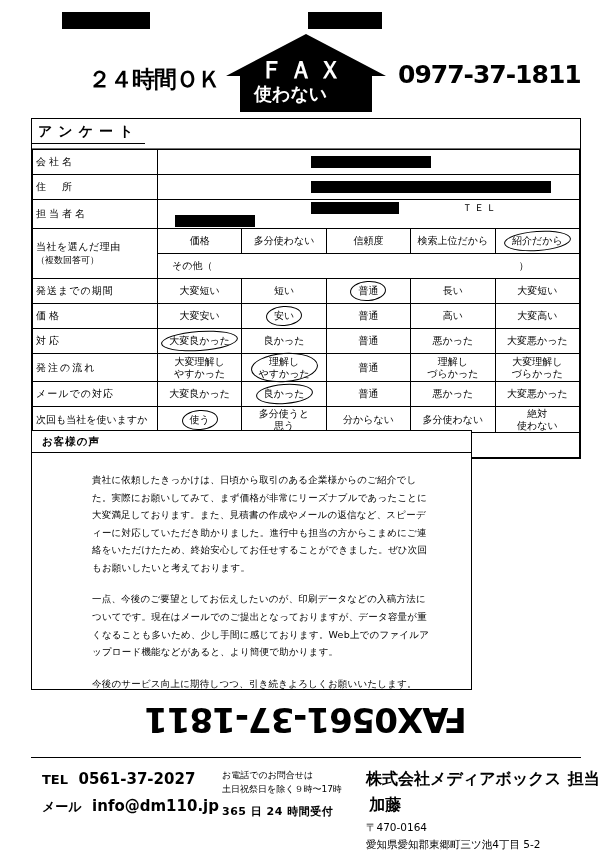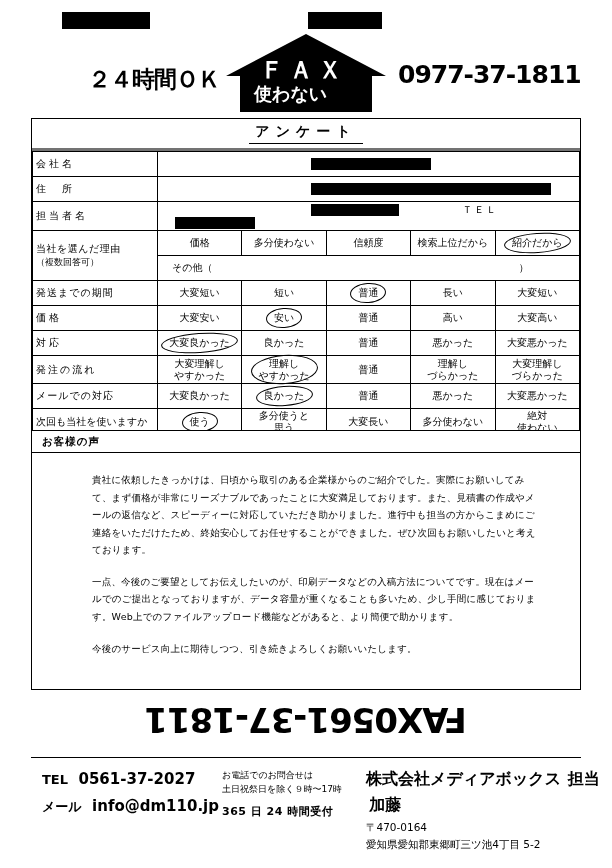--- a/index.html
+++ b/index.html
@@ -82,26 +82,26 @@
   
   .form-box {
     position: absolute;
     left: 31px;
     top: 118px;
     width: 550px;
     border: 1px solid #000;
     box-sizing: border-box;
   }
   .form-title {
-    text-align: center;
+    text-align: left;
     font-size: 14px;
     font-weight: bold;
     letter-spacing: 6px;
     padding: 4px 0 4px 0;
-    border-bottom: 3px solid #737373;
+    border-bottom: 1px solid #737373;
     position: relative;
   }
   .form-title .ttl-line {
     display:inline-block;
     border-bottom: 1px solid #000;
     padding: 0 6px 2px 6px;
   }
 
   table.frm {
     border-collapse: collapse;
@@ -149,21 +149,21 @@
   }
 
   
   .cellredact { display:inline-block; background:#000; height:12px; vertical-align:middle; }
 
   
   .voice-box {
     position: absolute;
     left: 31px;
     top: 430px;
-    width: 550px;
+    width: 441px;
     height: 260px;
     border: 1px solid #000;
     box-sizing: border-box;
     background: #fff;
   }
   .voice-head {
     font-size: 10.5px;
     font-weight: bold;
     padding: 4px 0 3px 10px;
     border-bottom: 1px solid #000;
@@ -375,21 +375,21 @@
       <td class="opt"><span>悪かった</span></td>
       <td class="opt"><span>大変悪かった</span></td>
     </tr>
 
     <tr>
       <td class="lbl" style="letter-spacing:0px;font-size:10px;">次回も当社を使いますか</td>
       <td class="opt"><span class="circled">使う</span></td>
       <td class="opt two-line">
         <span>多分使うと</span><br><span>思う</span>
       </td>
-      <td class="opt"><span>大変長い</span></td>
+      <td class="opt"><span>分からない</span></td>
       <td class="opt"><span>多分使わない</span></td>
       <td class="opt two-line">
         <span>絶対</span><br><span>使わない</span>
       </td>
     </tr>
 
     <tr>
       <td class="lbl" style="letter-spacing:0px;font-size:10px;">お客様の声として掲載は</td>
       <td colspan="2" style="padding-left:26px;">
         <span class="checkbox"></span><span>実名でOK</span>

